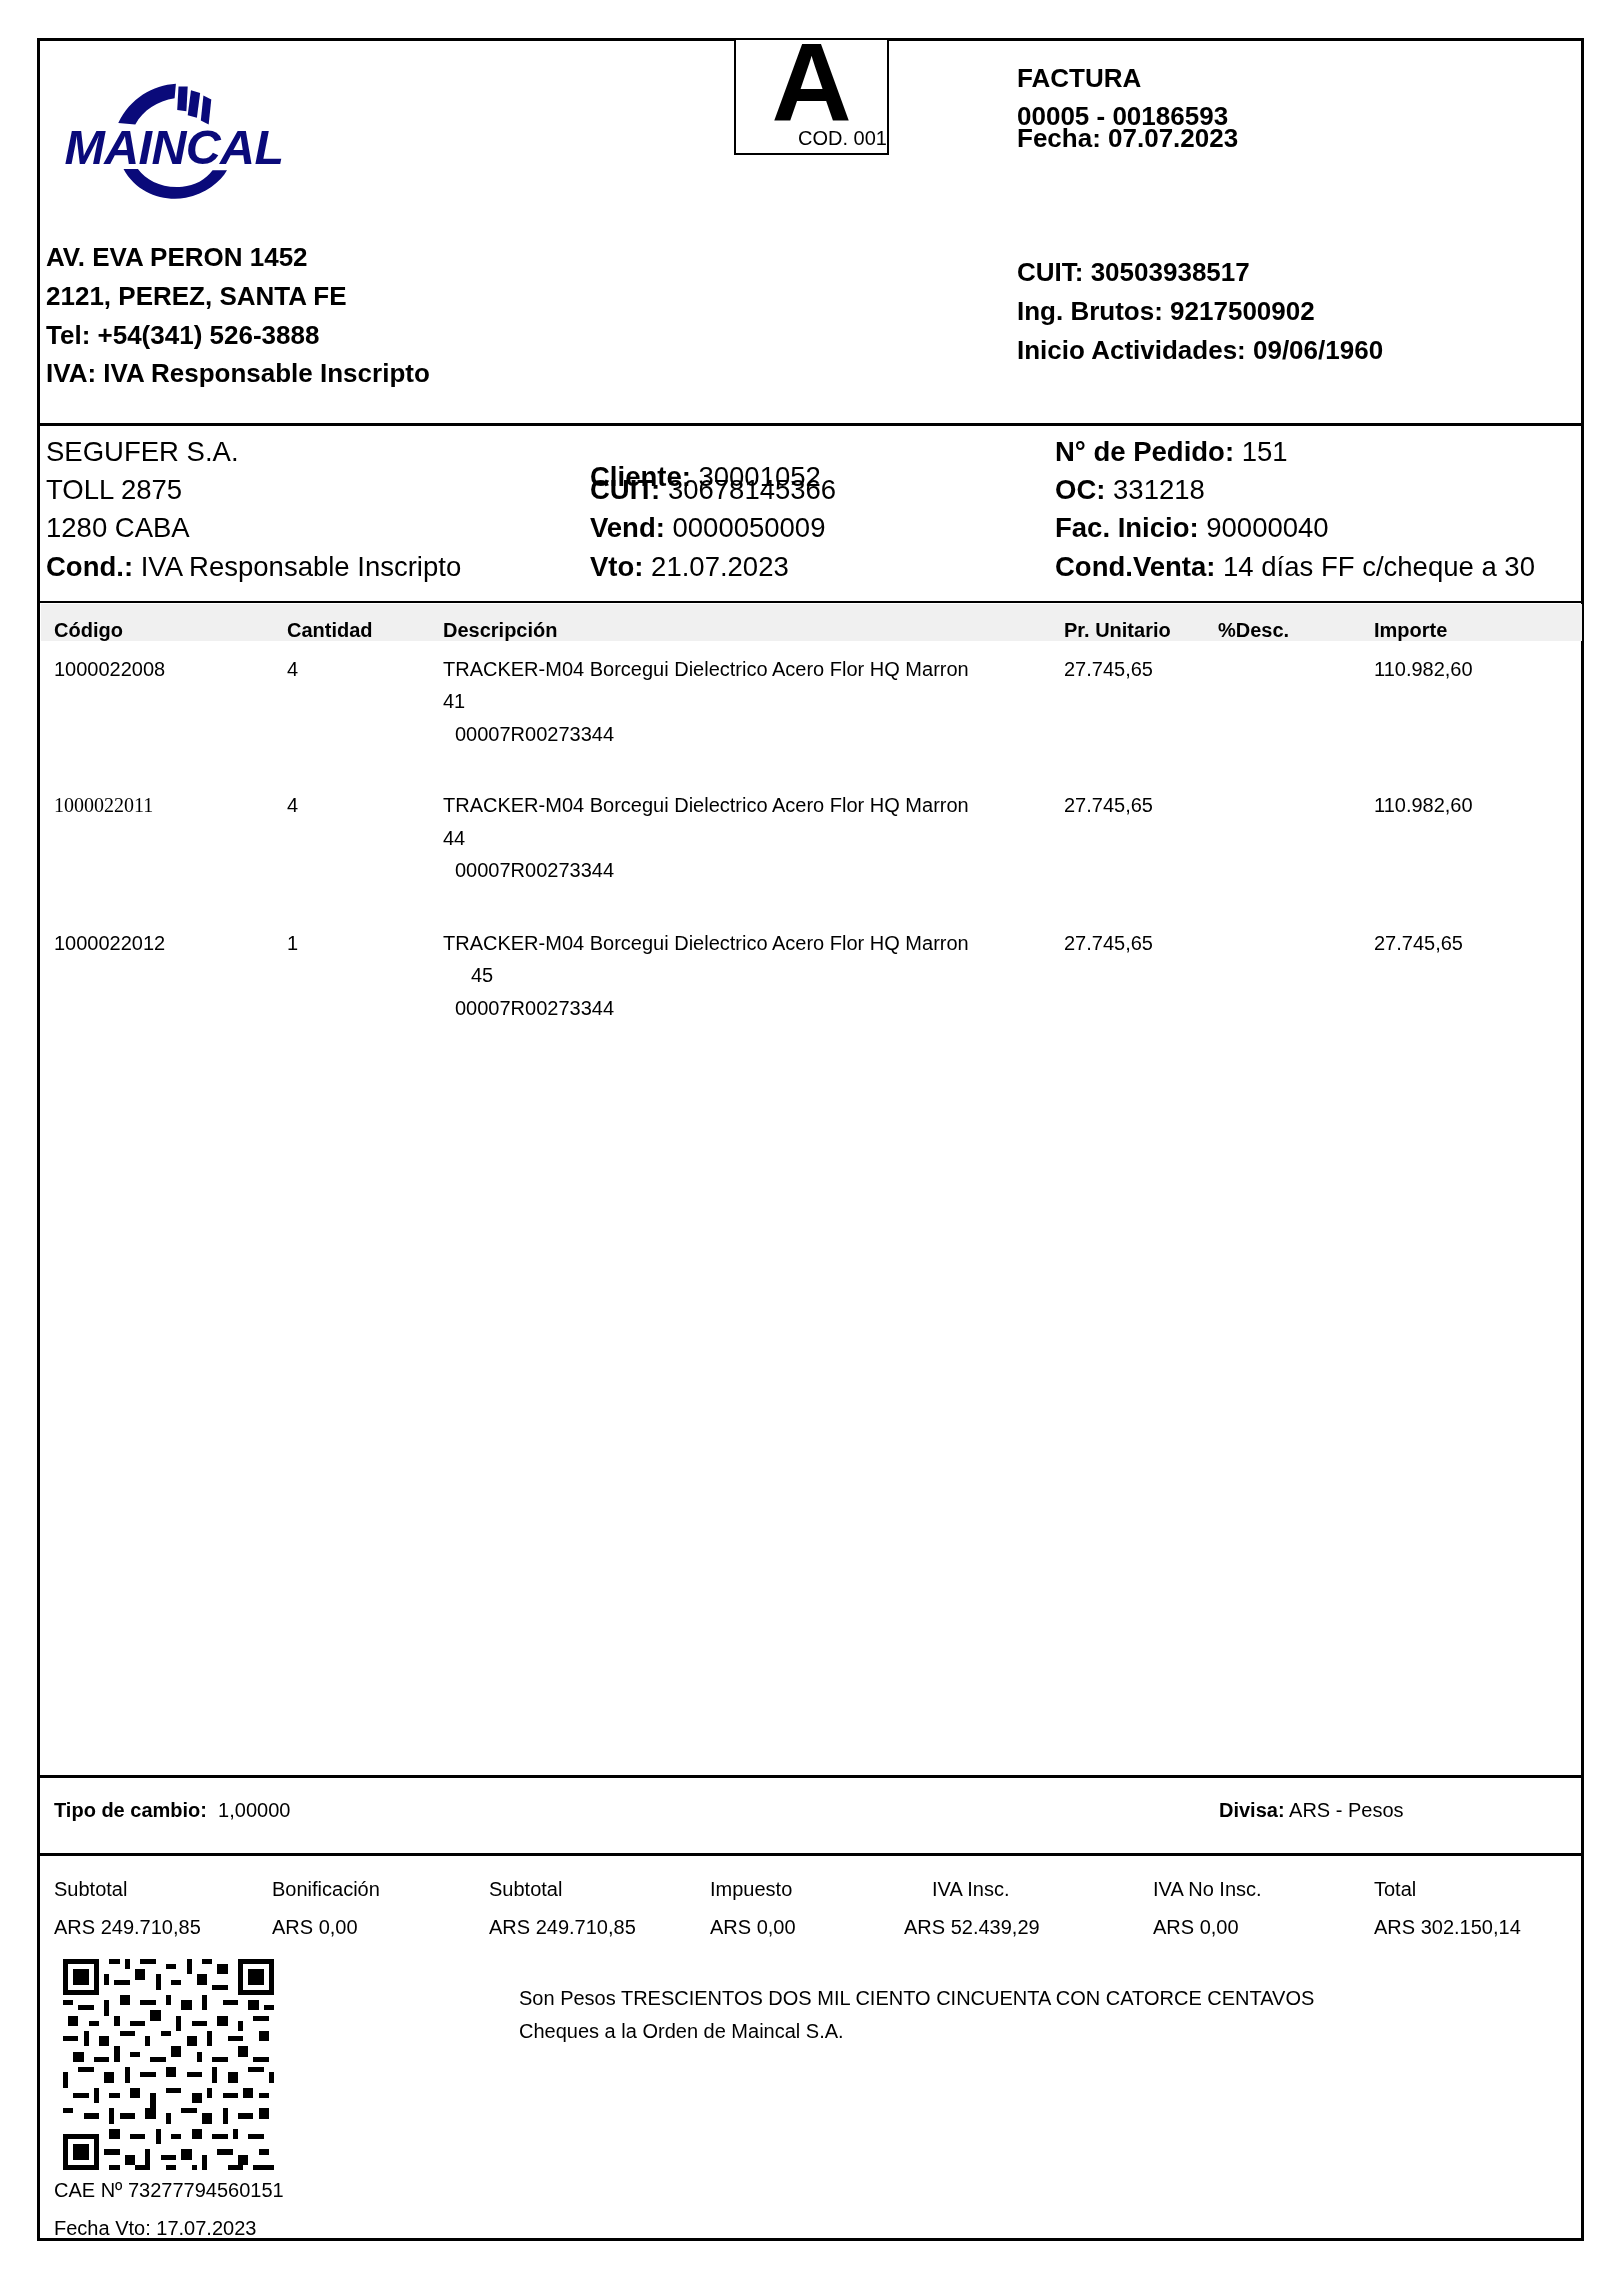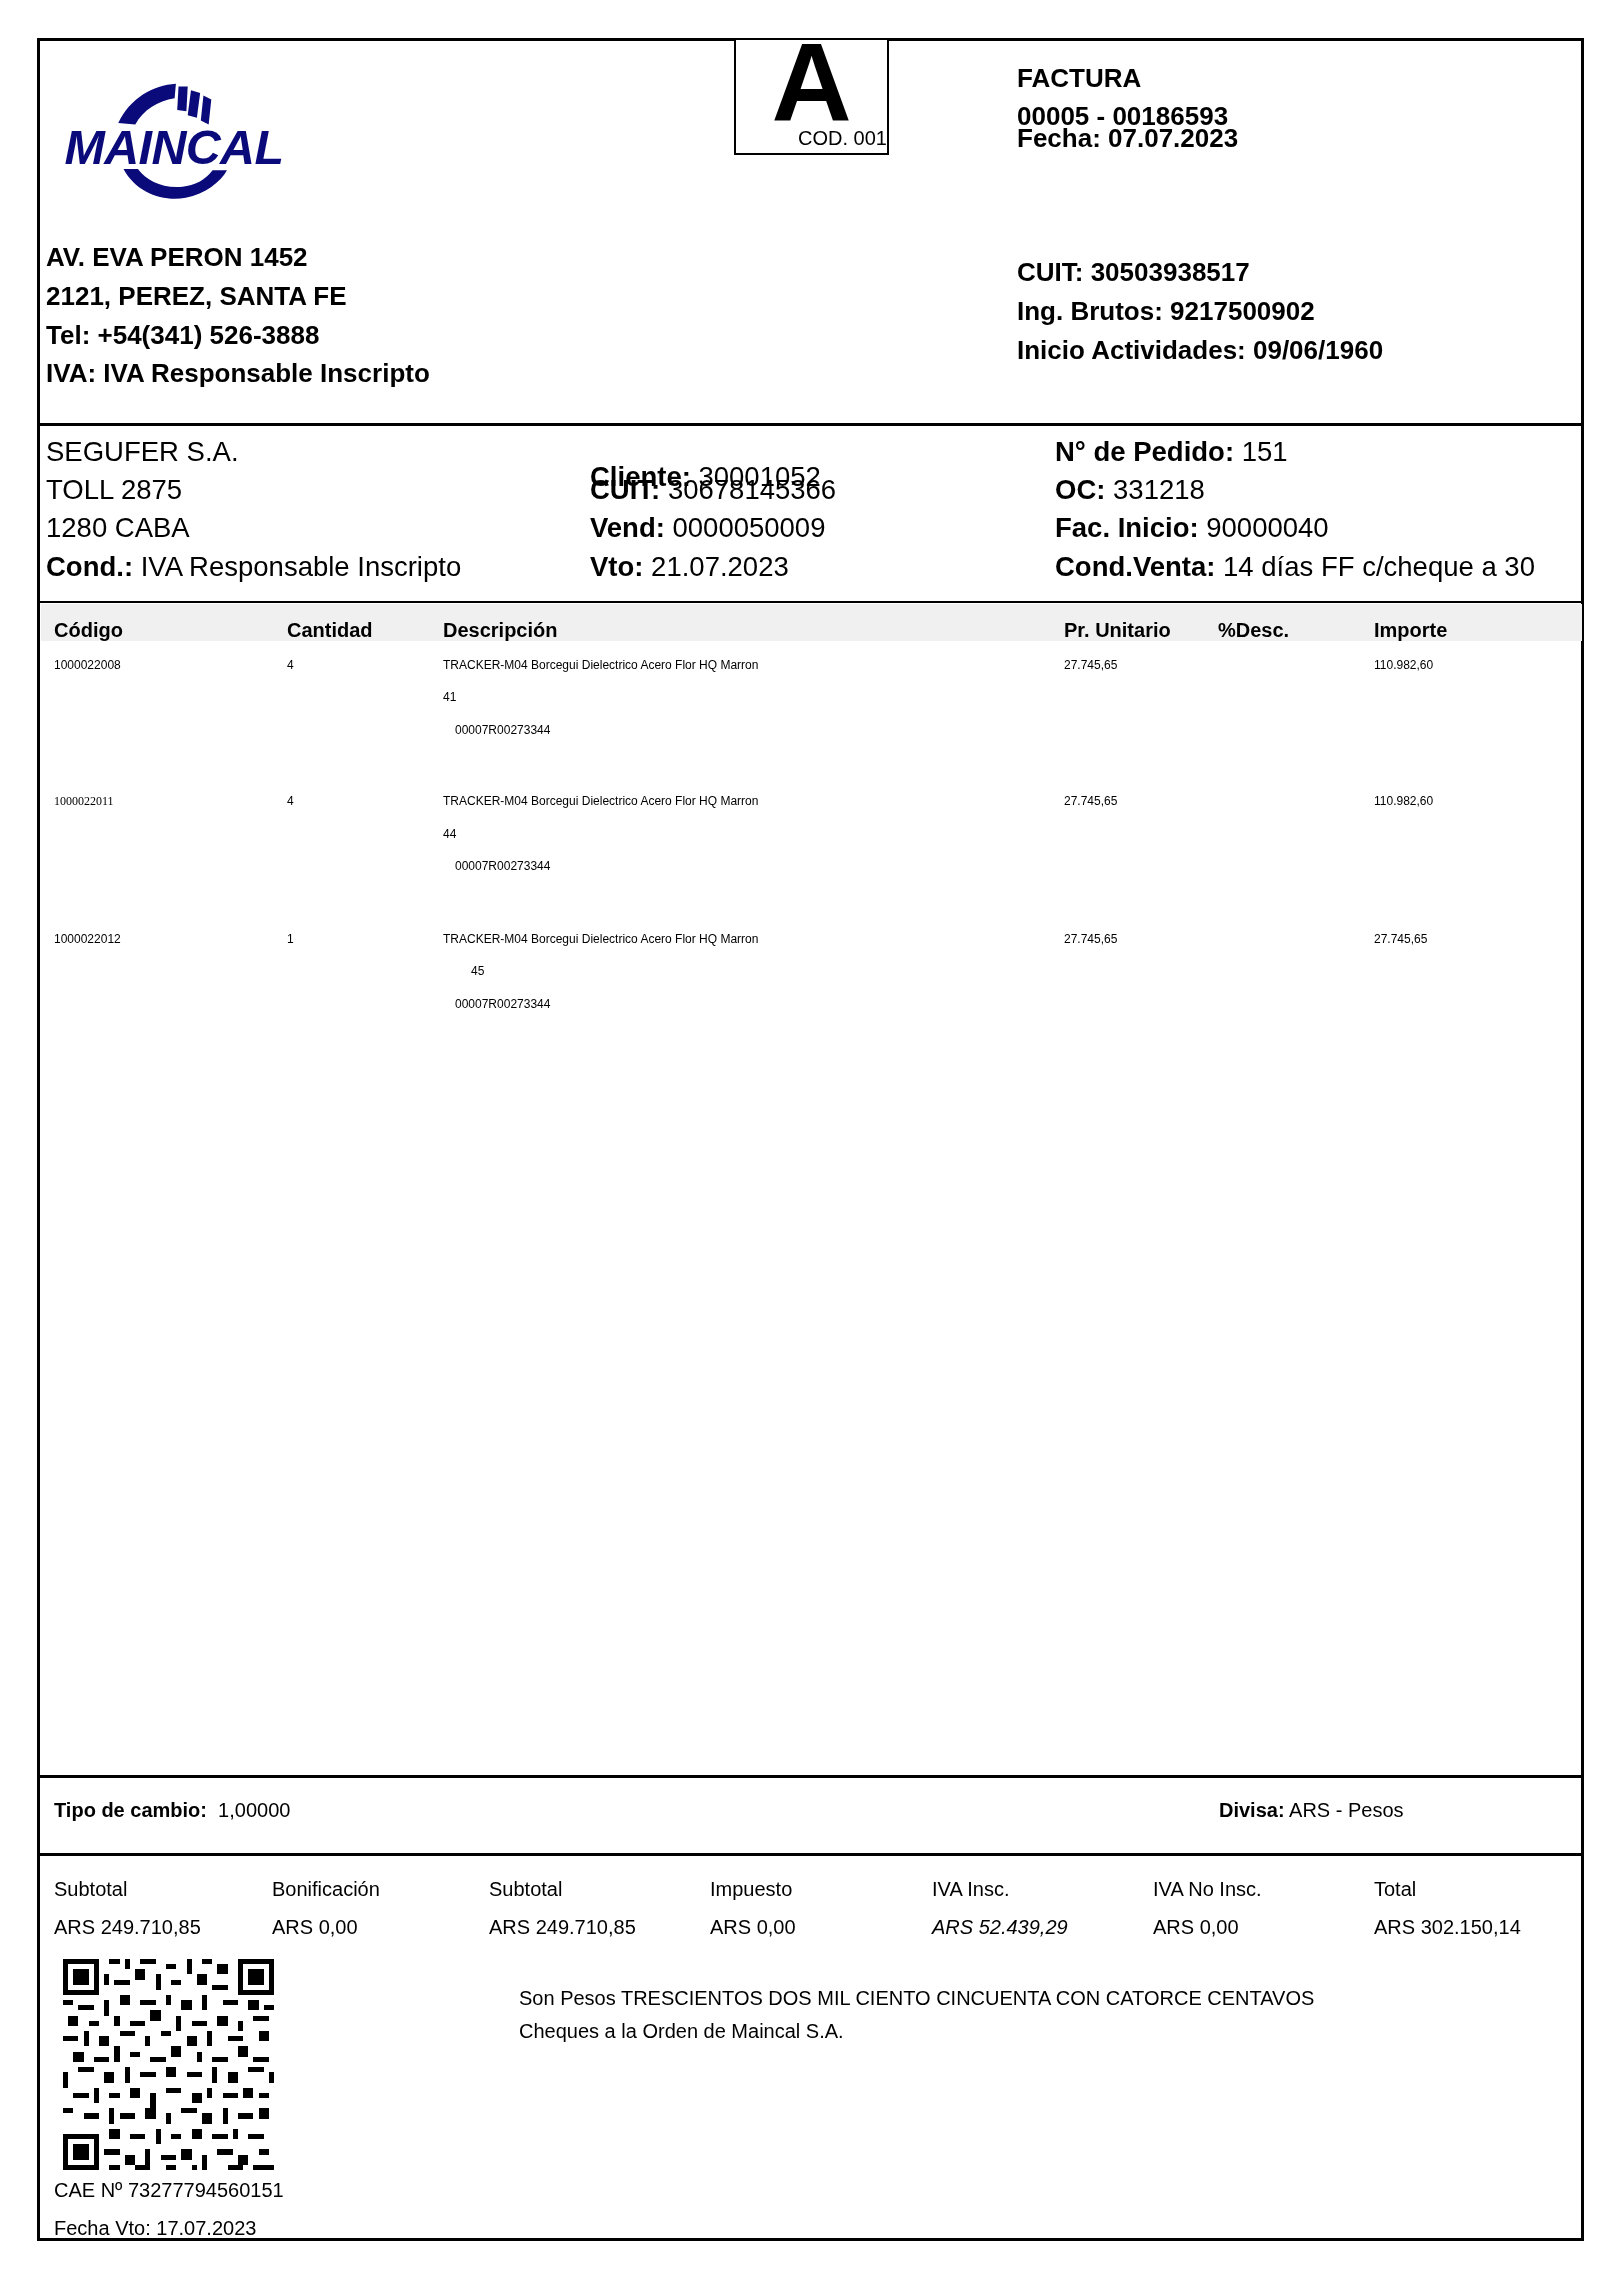--- a/index.html
+++ b/index.html
@@ -13,21 +13,21 @@
              border: 2px solid #000; box-sizing: border-box; background: #fff; }
   .type-letter { position: absolute; left: 0; right: 0; top: -11.8px; text-align: center;
                  font-size: 111px; font-weight: bold; line-height: 1; }
   .type-code { position: absolute; left: 0; right: 0; bottom: 2.6px; text-align: right;
                font-size: 20px; line-height: 1.2; }
   .hb { font-size: 26px; font-weight: bold; line-height: 1; }
   .cl { font-size: 27.5px; line-height: 1; }
   .cl b { font-weight: bold; }
   .thead-band { position: absolute; left: 41px; top: 604px; width: 1541px; height: 37px; background: #f0f0f0; }
   .th { font-size: 20px; font-weight: bold; line-height: 1; }
-  .td { font-size: 12px; line-height: 1; }
+  .td { font-size: 20px; line-height: 1; }
   .fs { font-size: 20px; line-height: 1; }
   .fb { font-weight: bold; }
   .logo { position: absolute; left: 58px; top: 72px; width: 226px; height: 131px; }
   .qr { position: absolute; left: 61px; top: 1959px; width: 215px; height: 211px; }
 </style>
 </head>
 <body>
 
 <div class="frame"></div>
 <div class="hline" style="top:423px;height:2.6px;"></div>
@@ -153,21 +153,21 @@
 <div class="abs fs" style="left:489px;top:1879px;">Subtotal</div>
 <div class="abs fs" style="left:710px;top:1879px;">Impuesto</div>
 <div class="abs fs" style="left:932px;top:1879px;">IVA Insc.</div>
 <div class="abs fs" style="left:1153px;top:1879px;">IVA No Insc.</div>
 <div class="abs fs" style="left:1374px;top:1879px;">Total</div>
 
 <div class="abs fs" style="left:54px;top:1917px;">ARS 249.710,85</div>
 <div class="abs fs" style="left:272px;top:1917px;">ARS 0,00</div>
 <div class="abs fs" style="left:489px;top:1917px;">ARS 249.710,85</div>
 <div class="abs fs" style="left:710px;top:1917px;">ARS 0,00</div>
-<div class="abs fs" style="left:932px;top:1917px;font-style:italic;">ARS 52.439,29</div>
+<div class="abs fs" style="left:904px;top:1917px;">ARS 52.439,29</div>
 <div class="abs fs" style="left:1153px;top:1917px;">ARS 0,00</div>
 <div class="abs fs" style="left:1374px;top:1917px;">ARS 302.150,14</div>
 
 <svg class="qr" viewBox="0 0 41 41" shape-rendering="crispEdges">
   <rect x="0" y="0" width="41" height="41" fill="#fff"></rect>
   <g fill="#000">
 
     <path d="M0 0h7v7h-7z M1 1v5h5v-5z" fill-rule="evenodd"></path>
     <rect x="2" y="2" width="3" height="3"></rect>
     <path d="M34 0h7v7h-7z M35 1v5h5v-5z" fill-rule="evenodd"></path>

